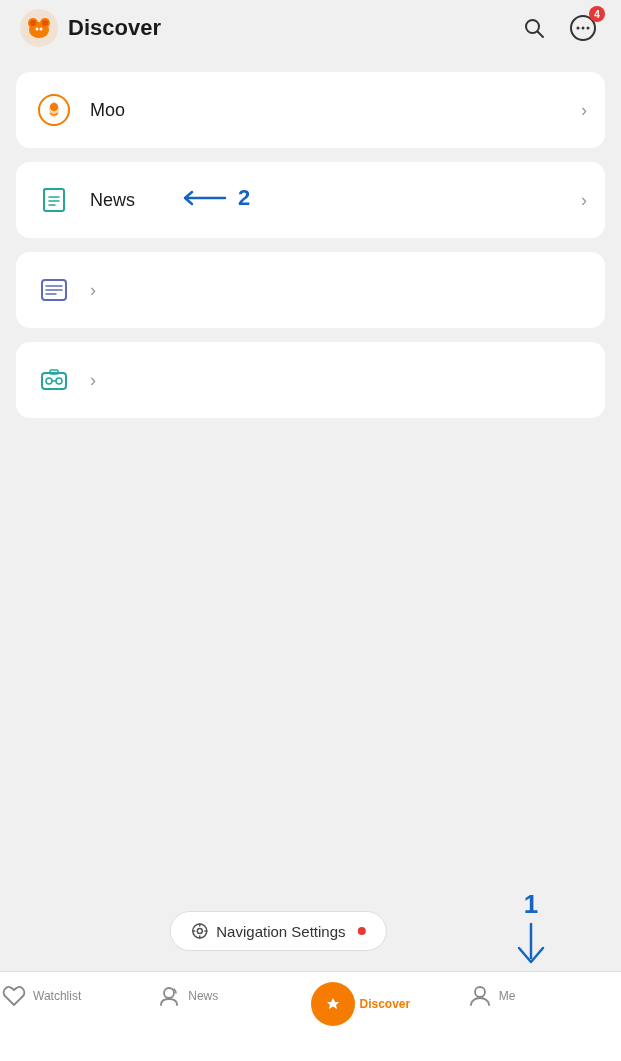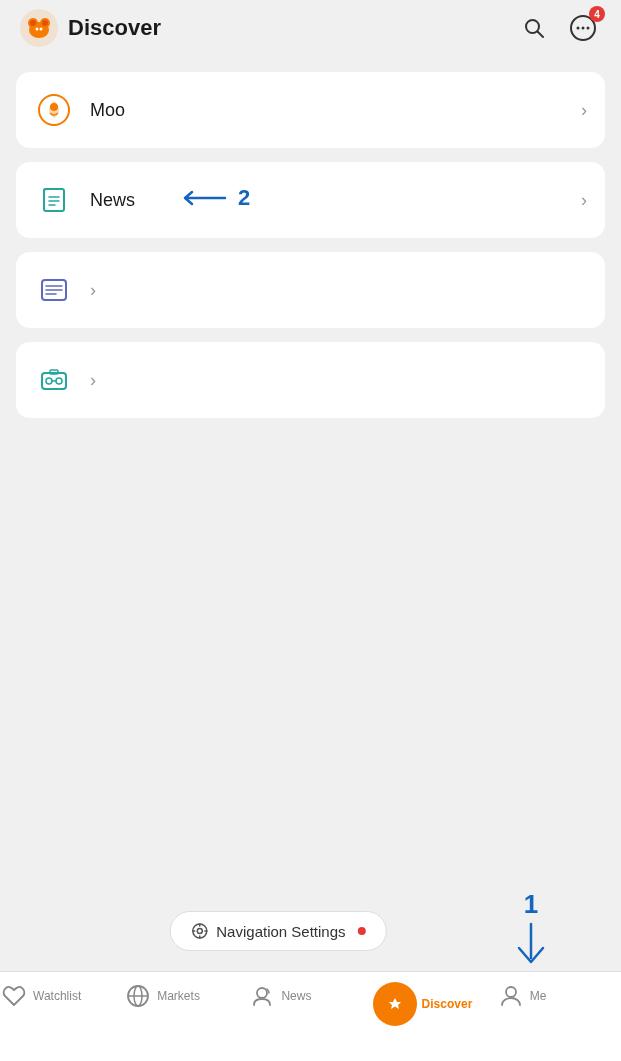--- a/index.html
+++ b/index.html
@@ -336,30 +336,20 @@
 
   <div class="nav-item">
     <div class="nav-item-icon">
       <svg width="26" height="26" viewBox="0 0 26 26" fill="none">
         <path d="M13 22 L4 13 C2 11 2 7 5 5 C7 3 10 4 13 7 C16 4 19 3 21 5 C24 7 24 11 22 13 Z" stroke="#888" stroke-width="1.8" fill="none"></path>
       </svg>
     </div>
     <span class="nav-item-label">Watchlist</span>
   </div>
 
-  <div class="nav-item">
-    <div class="nav-item-icon">
-      <svg width="26" height="26" viewBox="0 0 26 26" fill="none">
-        <circle cx="13" cy="13" r="10" stroke="#888" stroke-width="1.8" fill="none"></circle>
-        <ellipse cx="13" cy="13" rx="4" ry="10" stroke="#888" stroke-width="1.5" fill="none"></ellipse>
-        <line x1="3" y1="13" x2="23" y2="13" stroke="#888" stroke-width="1.5"></line>
-      </svg>
-    </div>
-    <span class="nav-item-label">Markets</span>
-  </div>
 
 
   <div class="nav-item">
     <div class="nav-item-icon">
       <svg width="26" height="26" viewBox="0 0 26 26" fill="none">
         <circle cx="13" cy="10" r="5" stroke="#888" stroke-width="1.8" fill="none"></circle>
         <path d="M5 22 C5 18 8 16 13 16 C18 16 21 18 21 22" stroke="#888" stroke-width="1.8" stroke-linecap="round" fill="none"></path>
         <path d="M18 6 C19 7 20 8.5 20 10" stroke="#888" stroke-width="1.5" stroke-linecap="round"></path>
       </svg>
     </div>

